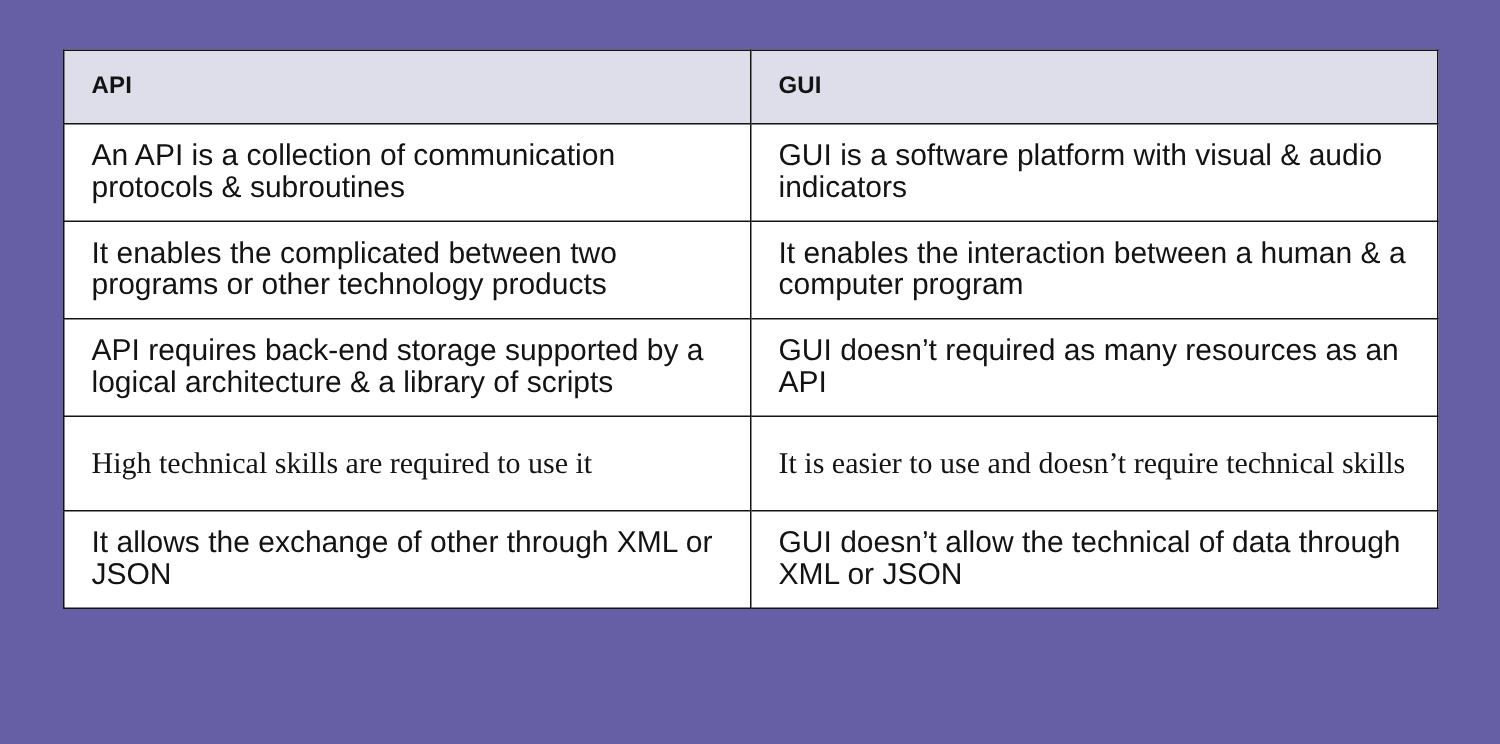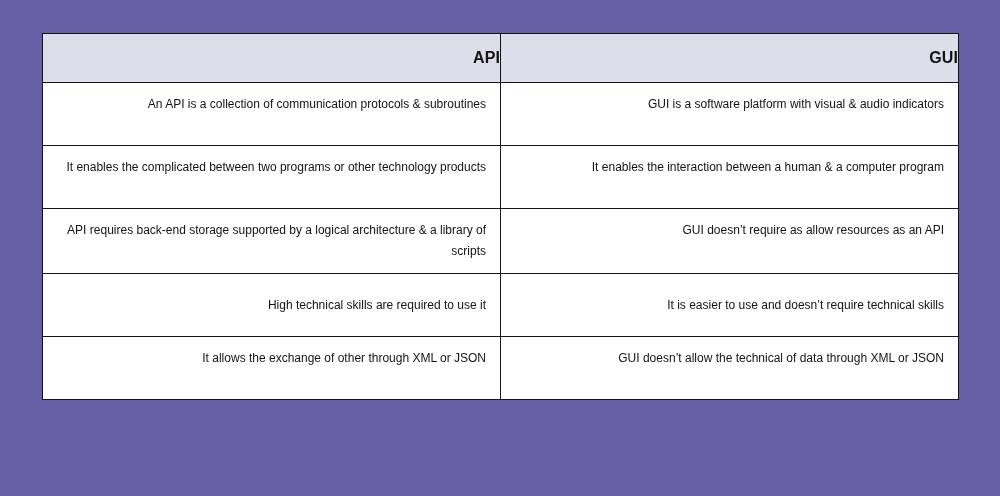--- a/index.html
+++ b/index.html
@@ -31,47 +31,48 @@
     table-layout: fixed;
     background: #ffffff;
     border: 1px solid #141414;
   }
   table.cmp col.c-left  { width: 458px; }
   table.cmp col.c-right { width: 458px; }
 
   table.cmp th,
   table.cmp td {
     border: 1px solid #141414;
-    text-align: right;
+    text-align: left;
     vertical-align: top;
     color: #131313;
   }
   table.cmp thead th {
     background: #dedeea;
     font-size: 16px;
     font-weight: bold;
     line-height: 20px;
     height: 48px;
     padding: 0 0 0 18px;
     vertical-align: middle;
     letter-spacing: 0.1px;
   }
   table.cmp tbody td {
     background: #ffffff;
-    font-size: 12px;
+    font-size: 20px;
     font-weight: normal;
     line-height: 21px;
     height: 63px;
     padding: 11px 14px 11px 18px;
     box-sizing: border-box;
   }
   table.cmp tbody tr.single-line td {
     vertical-align: middle;
     padding-top: 8px;
     padding-bottom: 8px;
+    font-family: Liberation Serif, serif;
   }
   .cell-text {
     display: block;
   }
 </style>
 </head>
 <body>
 
 <div class="page">
   <div class="table-wrap">
@@ -101,21 +102,21 @@
           </td>
           <td>
             <span class="cell-text">It enables the interaction between a human &amp; a computer program</span>
           </td>
         </tr>
         <tr>
           <td>
             <span class="cell-text">API requires back-end storage supported by a logical architecture &amp; a library of scripts</span>
           </td>
           <td>
-            <span class="cell-text">GUI doesn’t require as allow resources as an API</span>
+            <span class="cell-text">GUI doesn’t required as many resources as an API</span>
           </td>
         </tr>
         <tr class="single-line">
           <td class="v-center">
             <span class="cell-text">High technical skills are required to use it</span>
           </td>
           <td>
             <span class="cell-text">It is easier to use and doesn’t require technical skills</span>
           </td>
         </tr>

